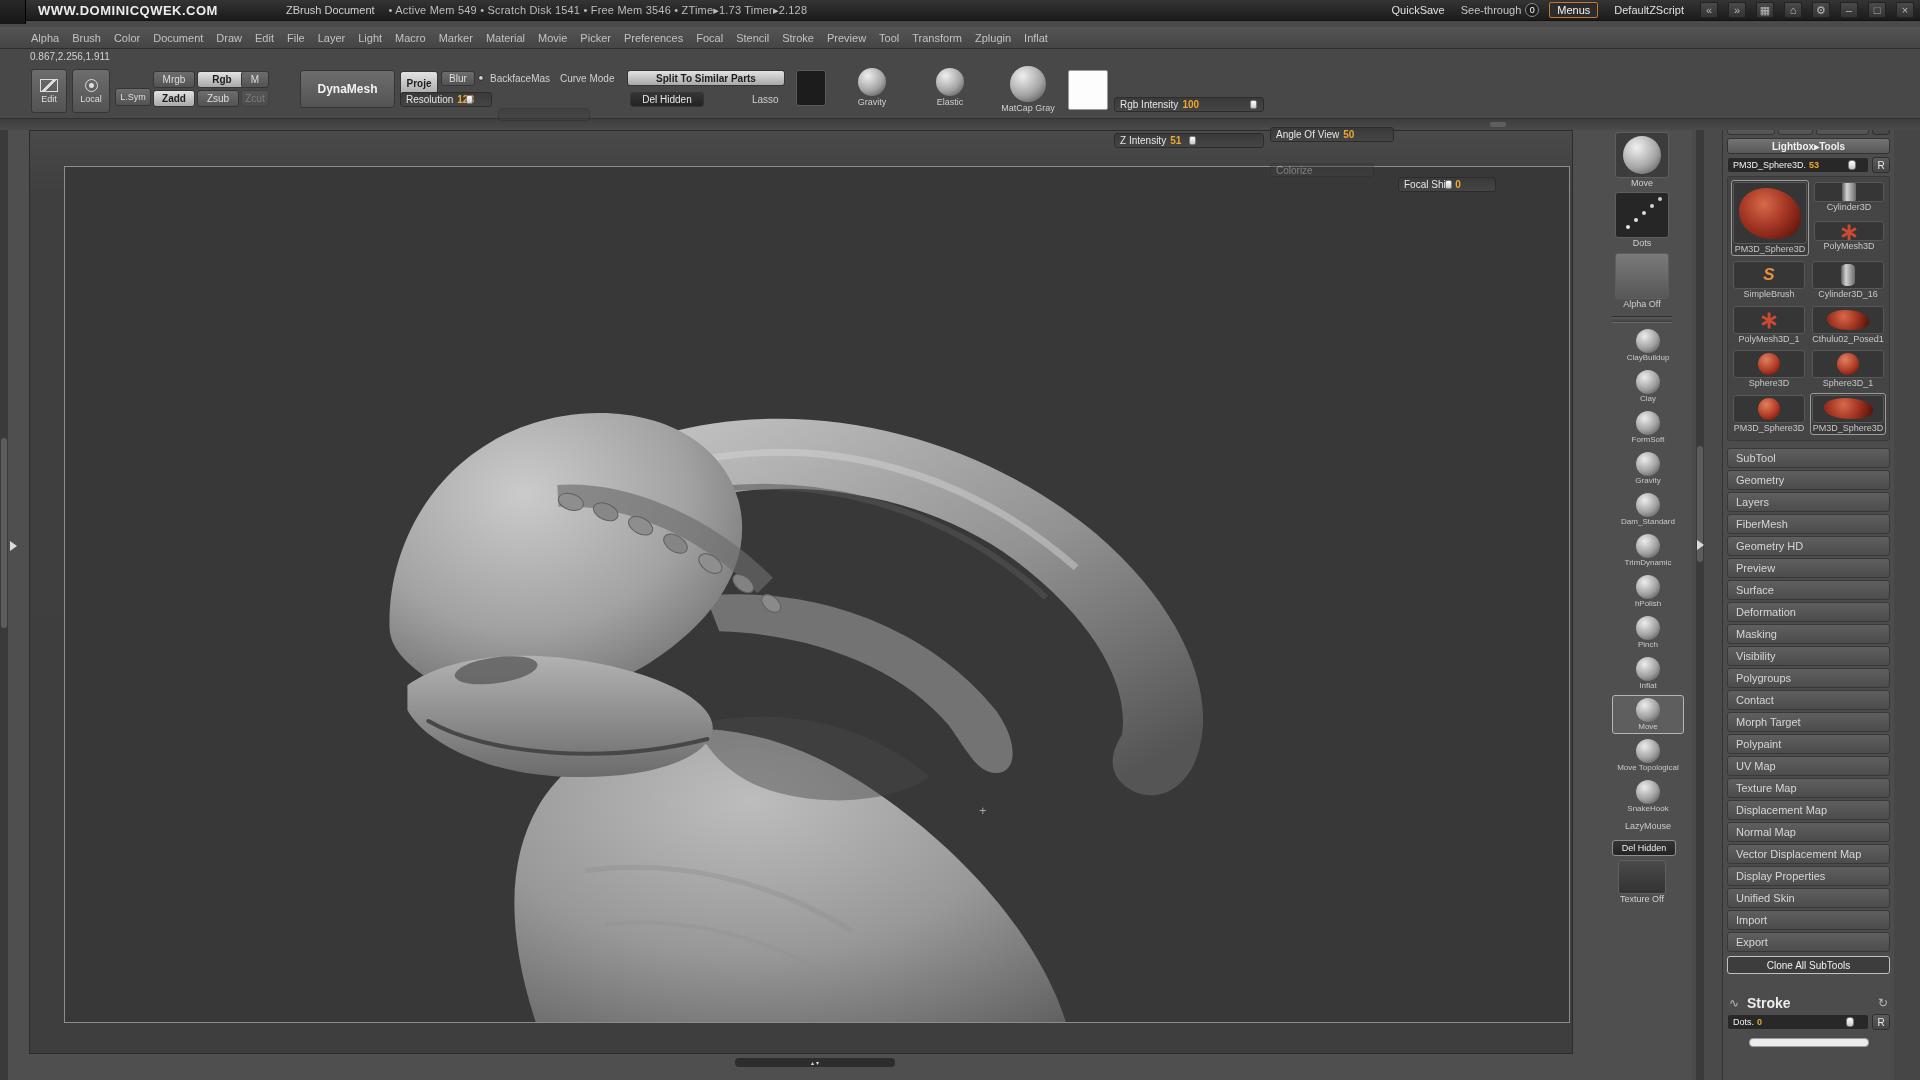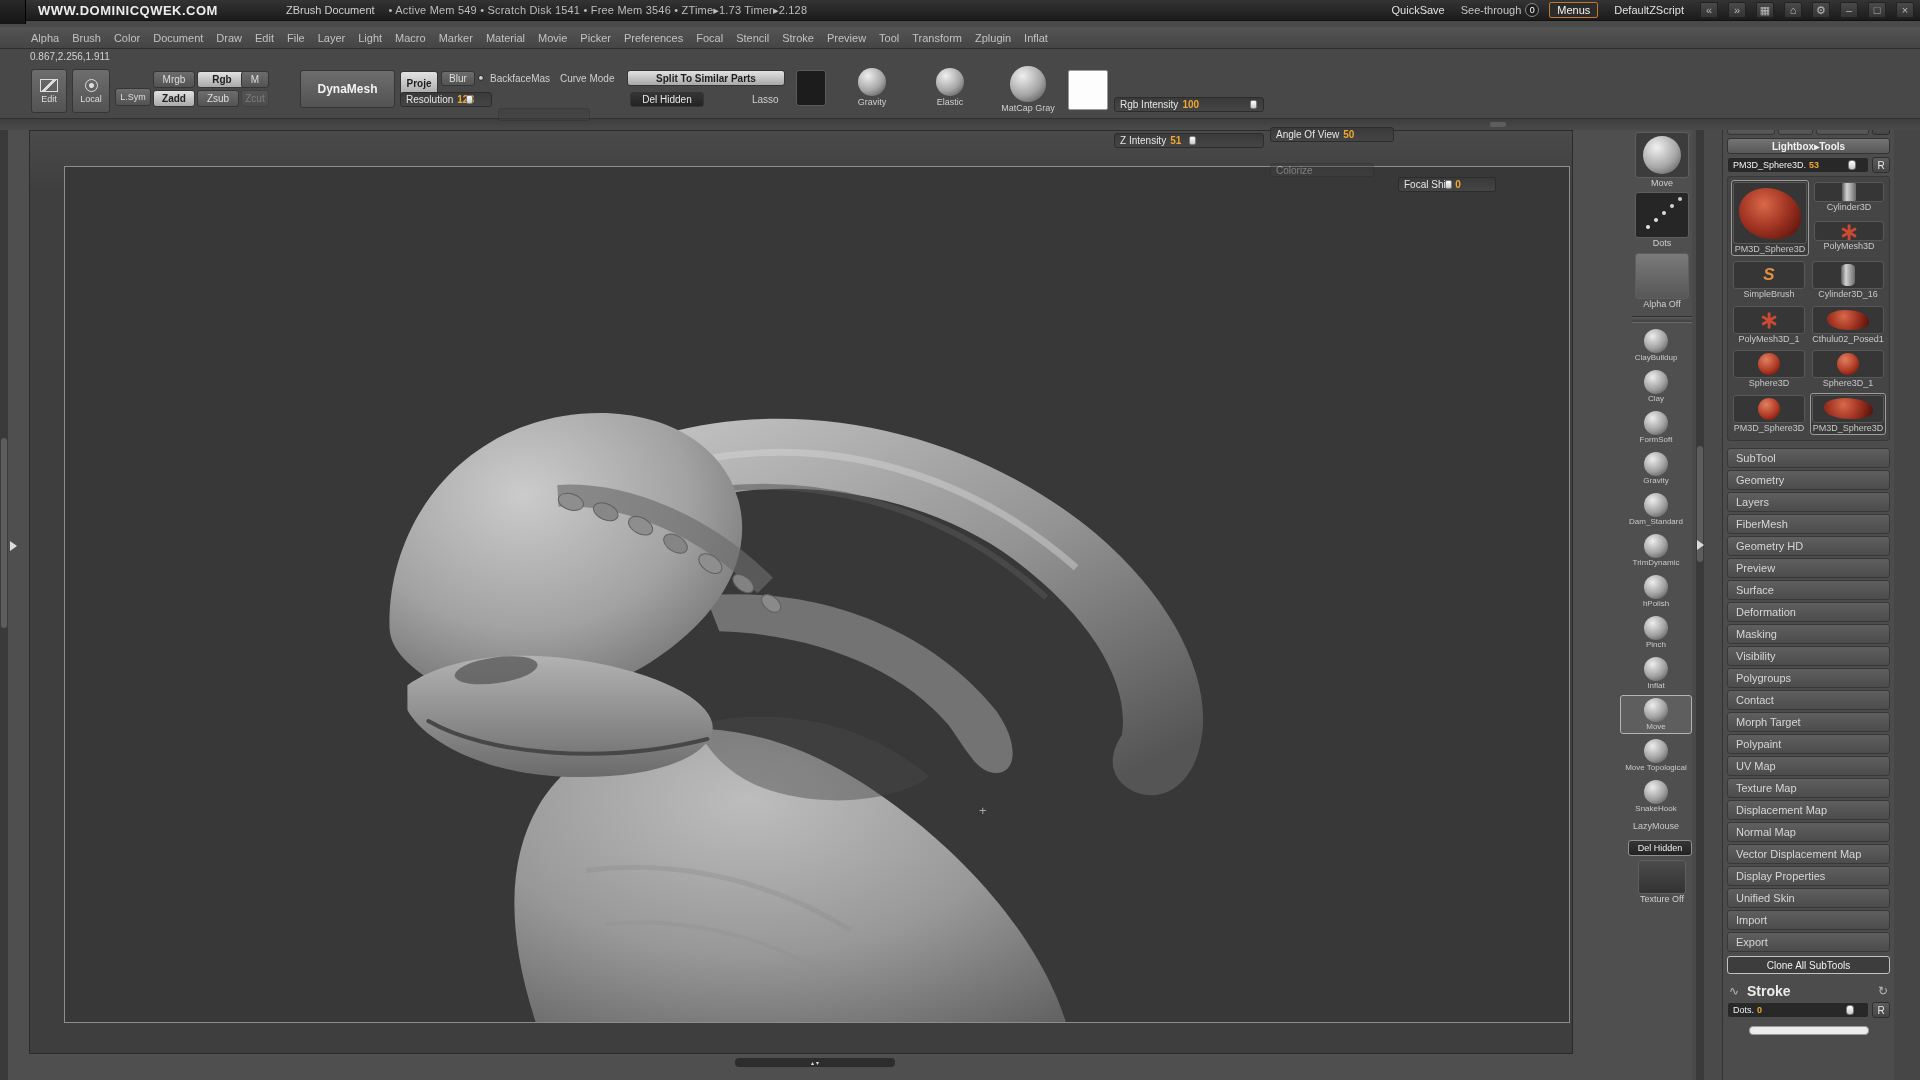--- a/index.html
+++ b/index.html
@@ -57,21 +57,21 @@
   svg.sculpt{position:absolute;left:0;top:0}
   .cursor-cross{position:absolute;left:914px;top:636px;color:#a8a8a8;font-size:13px;pointer-events:none}
   .hscroll{position:absolute;left:727px;top:928px;width:160px;height:9px;background:#2d2d2d;border-radius:4px;display:flex;align-items:center;justify-content:center;gap:2px;cursor:pointer}
   .hscroll span{color:#d8d8d8;font-size:6px;line-height:1}
 
   .vscroll{position:absolute;width:8px;background:#3a3a3a;z-index:35;cursor:pointer}
   .vhandle{position:absolute;left:1px;width:6px;background:#5d5d5d;border-radius:3px}
   .tri{width:0;height:0;border-top:5px solid transparent;border-bottom:5px solid transparent;border-left:7px solid #dcdcdc;position:absolute;z-index:36;cursor:pointer}
 
   
-  .brushstrip{position:absolute;left:1612px;top:130px;width:80px;height:950px;background:#4f4f4f;display:flex;flex-direction:column;align-items:flex-end;padding-top:2px;z-index:30}
+  .brushstrip{position:absolute;left:1612px;top:130px;width:80px;height:950px;background:#4f4f4f;display:flex;flex-direction:column;align-items:flex-start;padding-top:2px;z-index:30}
   .bigthumb{width:60px;display:flex;flex-direction:column;align-items:center;margin-bottom:4px;cursor:pointer}
   .thumbimg{width:54px;height:46px;background:#3c3c3c;border:1px solid #5e5e5e;border-radius:3px;display:flex;align-items:center;justify-content:center}
   .thumbimg .ball{width:38px;height:38px;border-radius:50%;background:radial-gradient(circle at 36% 30%,#f1f1f1,#a8a8a8 55%,#555 95%)}
   .dots-thumb{position:relative;background:#262626}
   .dots-thumb .dot{position:absolute;left:10px;bottom:8px;width:4px;height:4px;border-radius:50%;background:#e8e8e8;box-shadow:8px -7px 0 0 #e2e2e2,16px -14px 0 0 #dcdcdc,24px -21px 0 0 #d4d4d4,32px -28px 0 0 #cccccc}
   .alpha-thumb{background:linear-gradient(#7a7a7a,#575757)}
   .strip-label{font-size:9px;color:#cfcfcf;margin-top:1px;text-align:center;line-height:1.05}
   .strip-divider{width:60px;height:7px;margin:3px 0;border-top:1px solid #2e2e2e;border-bottom:1px solid #6a6a6a;background:linear-gradient(#5a5a5a,#404040)}
   .bitem{width:72px;display:flex;flex-direction:column;align-items:center;margin-bottom:2px;padding:2px 0;cursor:pointer;border:1px solid transparent;border-radius:3px}
   .bitem.lit{background:#5e5e5e;border-color:#b5b5b5}
@@ -104,21 +104,21 @@
   .tt.big{height:62px}
   .tt.sm{height:20px}
   .tlbl{font-size:9px;color:#c8c8c8;text-align:center;line-height:1.05;margin-top:1px;max-width:78px;overflow:hidden}
   .sculptred{width:85%;height:85%;border-radius:45% 60% 40% 55%;background:radial-gradient(circle at 40% 32%,#d9694a,#a03322 48%,#5a140b 90%)}
   .redsphere{width:22px;height:22px;border-radius:50%;background:radial-gradient(circle at 37% 30%,#e08060,#b03a24 55%,#591108 95%)}
   .cyl{width:14px;height:22px;border-radius:6px/4px;background:linear-gradient(90deg,#5c5c5c,#d2d2d2 35%,#6a6a6a)}
   .starglyph{color:#cc4a33;font-size:24px;line-height:.8;font-weight:bold}
   .sglyph{color:#e09040;font-size:17px;font-weight:bold;font-style:italic}
   .sections{margin-top:3px}
   .section-btn{height:20px;margin-bottom:2px;background:linear-gradient(#5f5f5f,#4c4c4c);border:1px solid #383838;border-radius:3px;color:#d6d6d6;font-size:11px;display:flex;align-items:center;padding-left:8px;cursor:pointer}
-  .cloneall{height:18px;margin:2px 0 4px;background:#3d3d3d;border:1px solid #c2c2c2;border-radius:3px;color:#efefef;font-size:10px;display:flex;align-items:center;justify-content:center;cursor:pointer}
+  .cloneall{height:18px;margin:2px 0 16px;background:#3d3d3d;border:1px solid #c2c2c2;border-radius:3px;color:#efefef;font-size:10px;display:flex;align-items:center;justify-content:center;cursor:pointer}
   .strokehead{display:flex;align-items:center;height:22px;margin-top:2px}
   .whiteslider{width:120px;height:9px;background:#ececec;border:1px solid #9a9a9a;border-radius:4px;margin:5px auto 0}
   .gutter{position:absolute;left:1894px;top:27px;width:26px;height:1053px;background:#464646;z-index:30}
 </style>
 </head>
 <body>
 
 <div class="titlebar">
   <div class="logo"></div>
   <span class="tb-site">WWW.DOMINICQWEK.COM</span>

